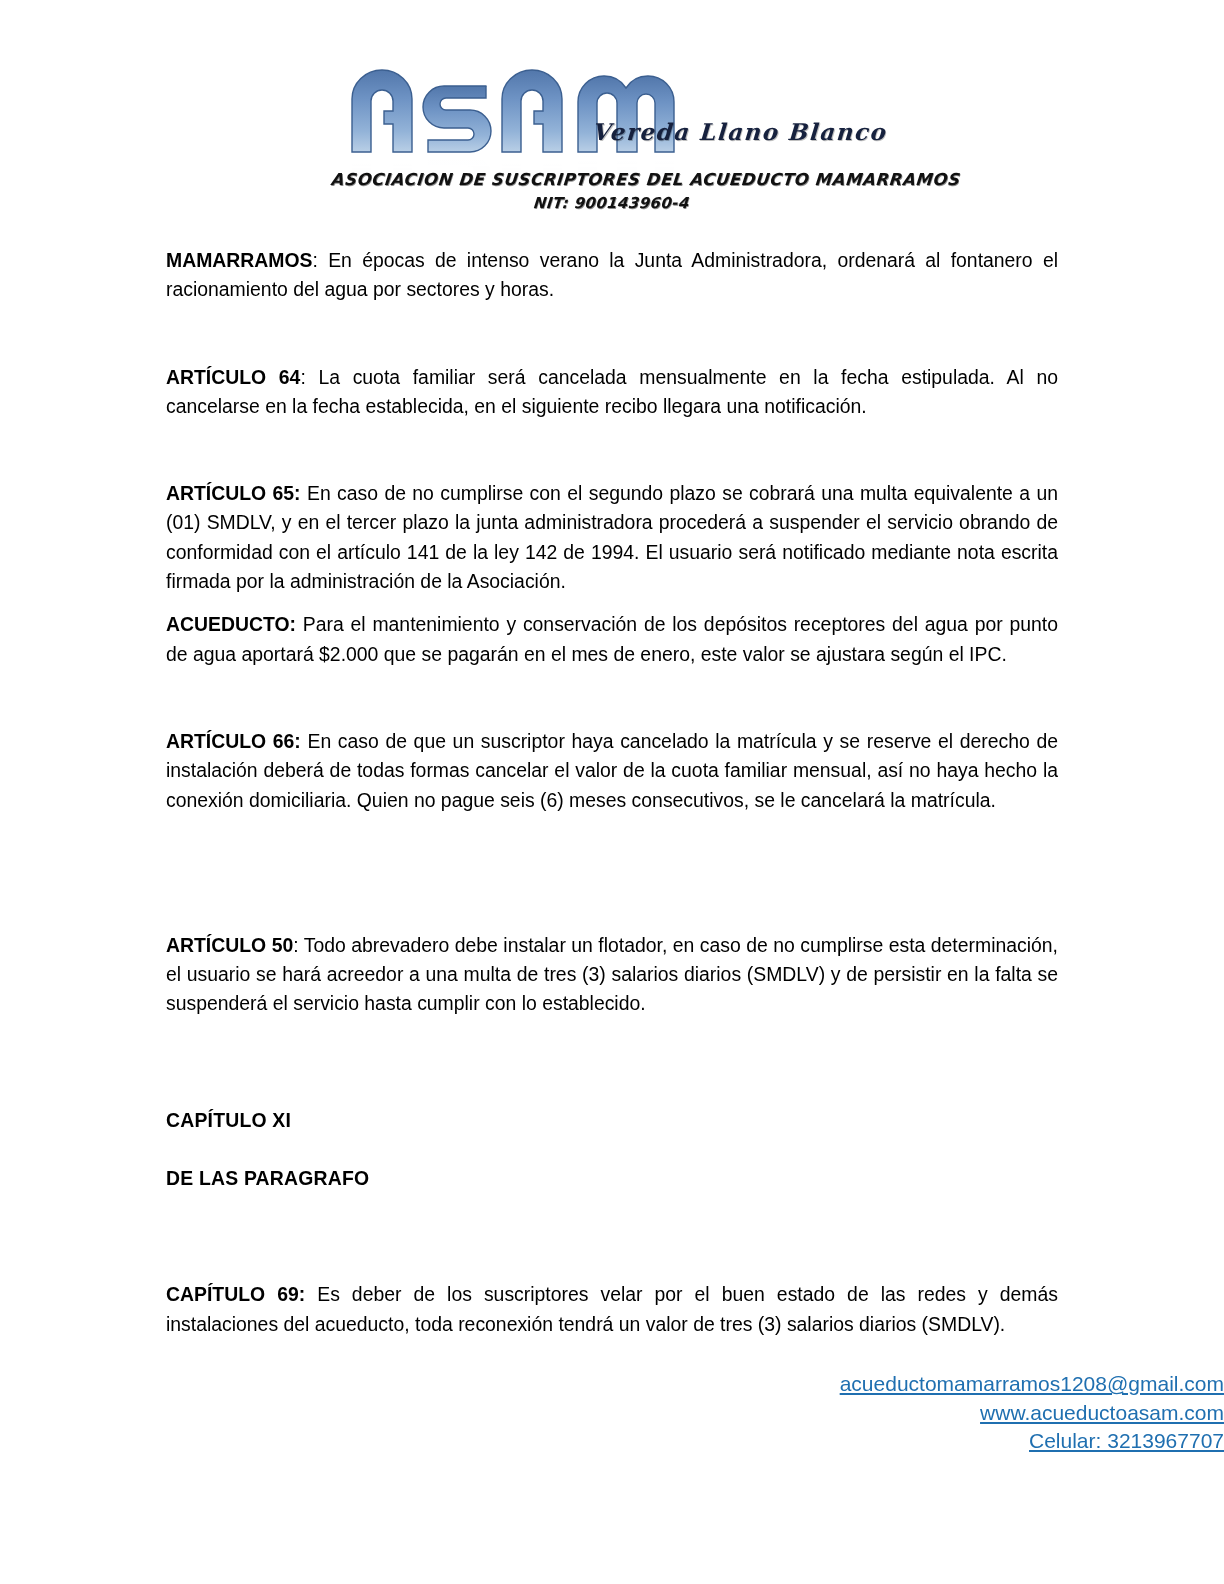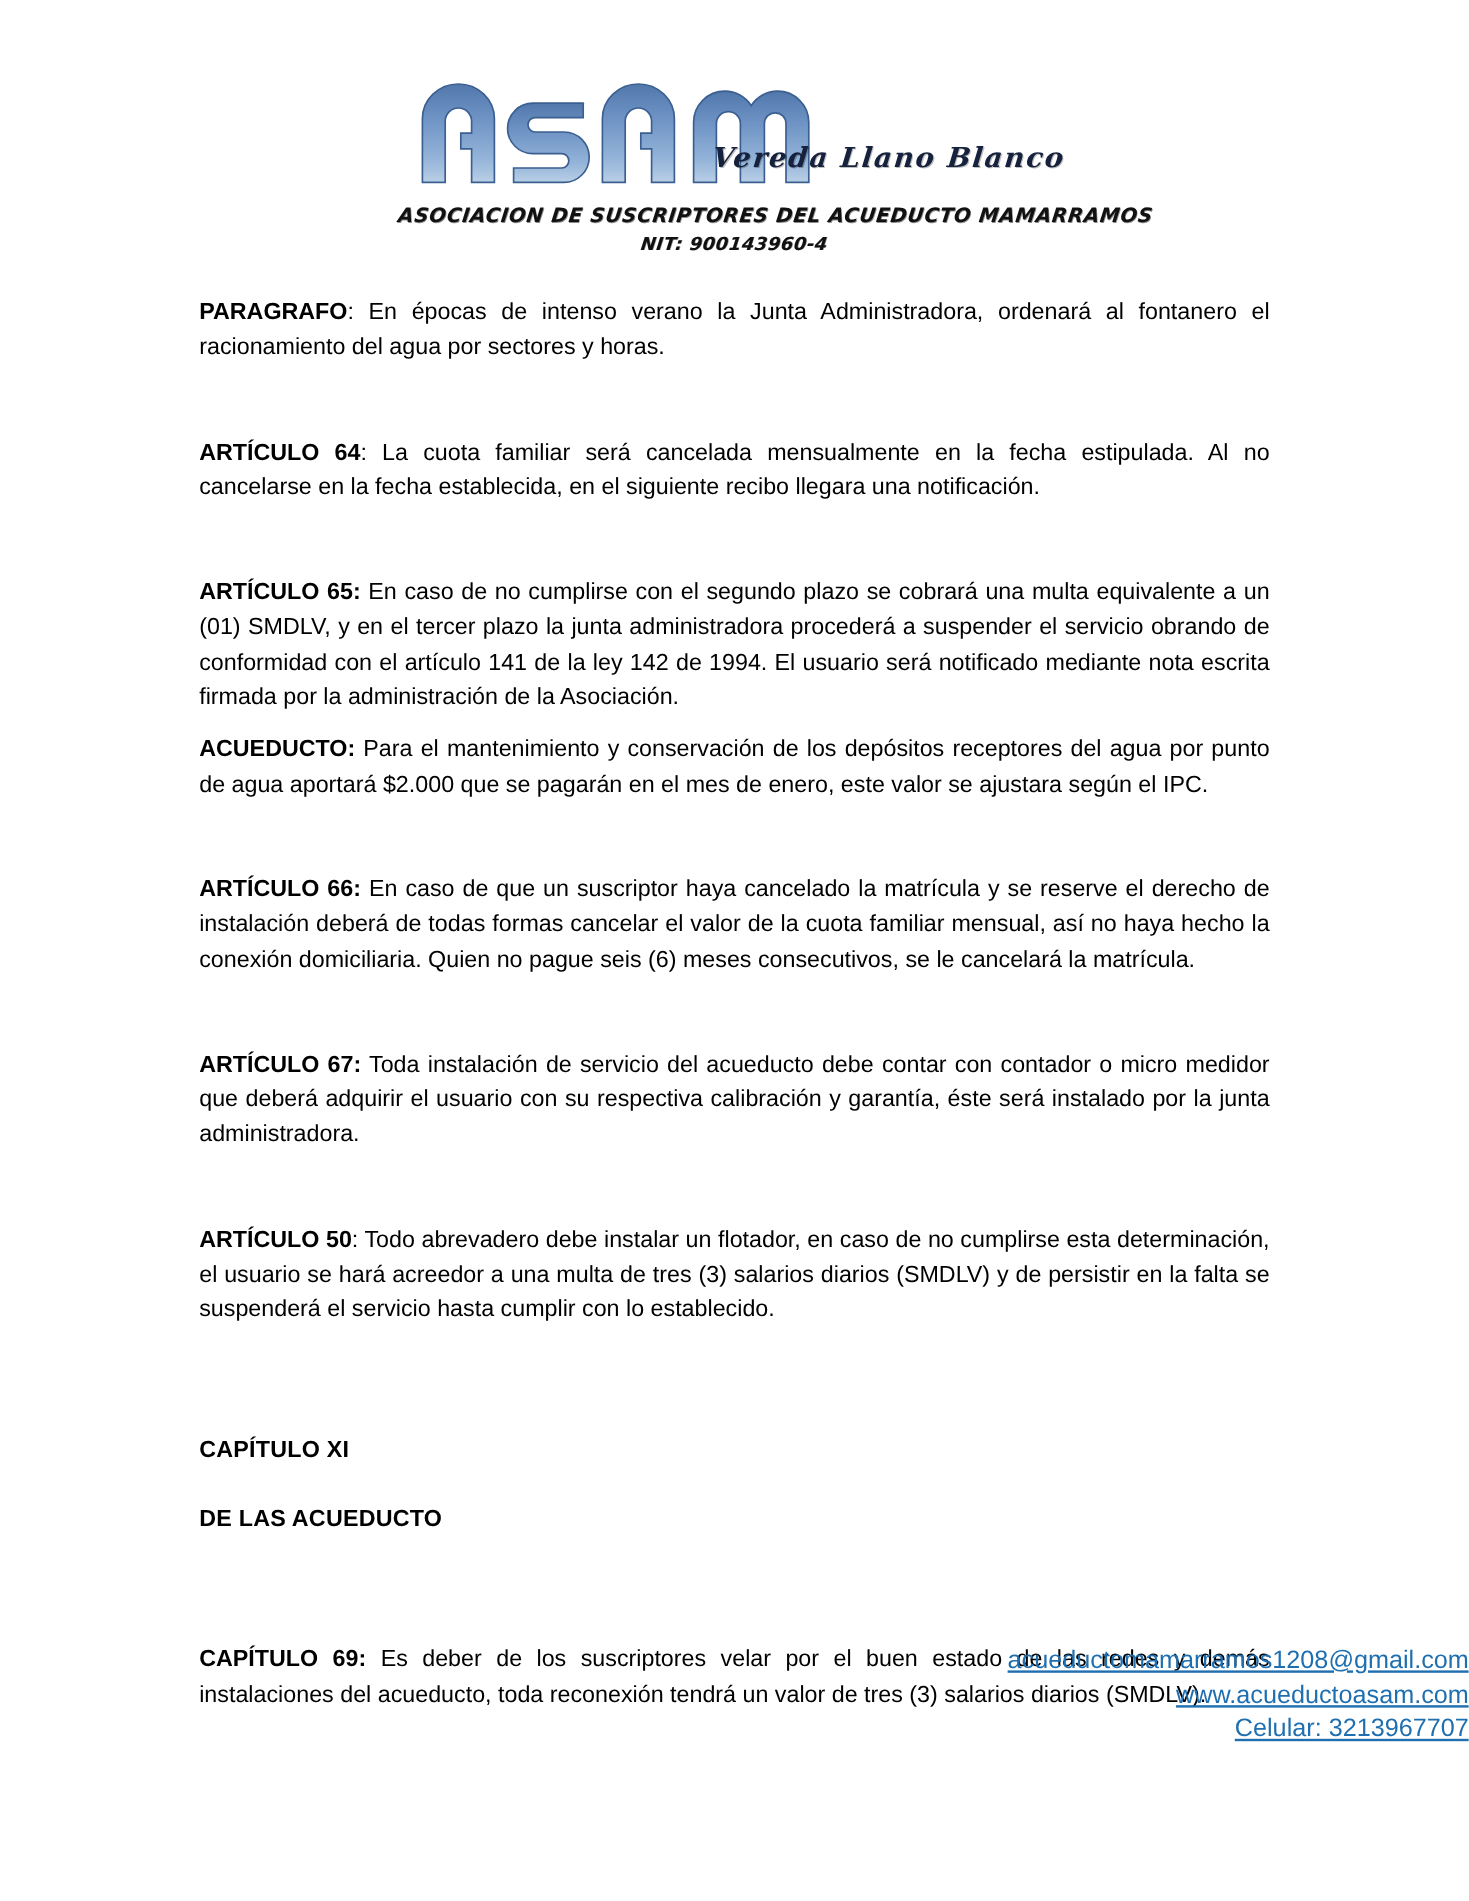--- a/index.html
+++ b/index.html
@@ -192,54 +192,53 @@
       </div>
 
       <div class="logo-assoc-line">ASOCIACION DE SUSCRIPTORES DEL ACUEDUCTO MAMARRAMOS</div>
 
       <div class="logo-nit-line">NIT: 900143960-4</div>
     </div>
   </div>
 
   <div class="content">
 
-    <p class="para"><span class="lead">PARAGRAFO</span><span>: En épocas de intenso verano la Junta Administradora, ordenará al fontanero el racionamiento del agua por sectores y horas.</span></p>
+    <p class="para"><span class="lead">MAMARRAMOS</span><span>: En épocas de intenso verano la Junta Administradora, ordenará al fontanero el racionamiento del agua por sectores y horas.</span></p>
 
     <div class="gap-lg"></div>
 
     <p class="para"><span class="lead">ARTÍCULO 64</span><span>: La cuota familiar será cancelada mensualmente en la fecha estipulada. Al no cancelarse en la fecha establecida, en el siguiente recibo llegara una notificación.</span></p>
 
     <div class="gap-lg"></div>
 
     <p class="para"><span class="lead">ARTÍCULO 65:</span><span> En caso de no cumplirse con el segundo plazo se cobrará una multa equivalente a un (01) SMDLV, y en el tercer plazo la junta administradora procederá a suspender el servicio obrando de conformidad con el artículo 141 de la ley 142 de 1994. El usuario será notificado mediante nota escrita firmada por la administración de la Asociación.</span></p>
 
     <div class="gap-sm"></div>
 
     <p class="para"><span class="lead">ACUEDUCTO:</span><span> Para el mantenimiento y conservación de los depósitos receptores del agua por punto de agua aportará $2.000 que se pagarán en el mes de enero, este valor se ajustara según el IPC.</span></p>
 
     <div class="gap-lg"></div>
 
     <p class="para"><span class="lead">ARTÍCULO 66:</span><span> En caso de que un suscriptor haya cancelado la matrícula y se reserve el derecho de instalación deberá de todas formas cancelar el valor de la cuota familiar mensual, así no haya hecho la conexión domiciliaria. Quien no pague seis (6) meses consecutivos, se le cancelará la matrícula.</span></p>
 
     <div class="gap-lg"></div>
 
-    <p class="para"><span class="lead">ARTÍCULO 67:</span><span> Toda instalación de servicio del acueducto debe contar con contador o micro medidor que deberá adquirir el usuario con su respectiva calibración y garantía, éste será instalado por la junta administradora.</span></p>
 
     <div class="gap-lg"></div>
 
     <p class="para"><span class="lead">ARTÍCULO 50</span><span>: Todo abrevadero debe instalar un flotador, en caso de no cumplirse esta determinación, el usuario se hará acreedor a una multa de tres (3) salarios diarios (SMDLV) y de persistir en la falta se suspenderá el servicio hasta cumplir con lo establecido.</span></p>
 
     <div class="gap-lg"></div>
     <div class="gap-md"></div>
 
     <p class="center-head">CAPÍTULO XI</p>
 
     <div class="gap-md"></div>
 
-    <p class="center-head">DE LAS ACUEDUCTO</p>
+    <p class="center-head">DE LAS PARAGRAFO</p>
 
     <div class="gap-lg"></div>
     <div class="gap-md"></div>
 
     <p class="para"><span class="lead">CAPÍTULO 69:</span><span> Es deber de los suscriptores velar por el buen estado de las redes y demás instalaciones del acueducto, toda reconexión tendrá un valor de tres (3) salarios diarios (SMDLV).</span></p>
   </div>
 
   <div class="footer">
     <div class="footer-line link">acueductomamarramos1208@gmail.com</div>
     <div class="footer-line link">www.acueductoasam.com</div>

